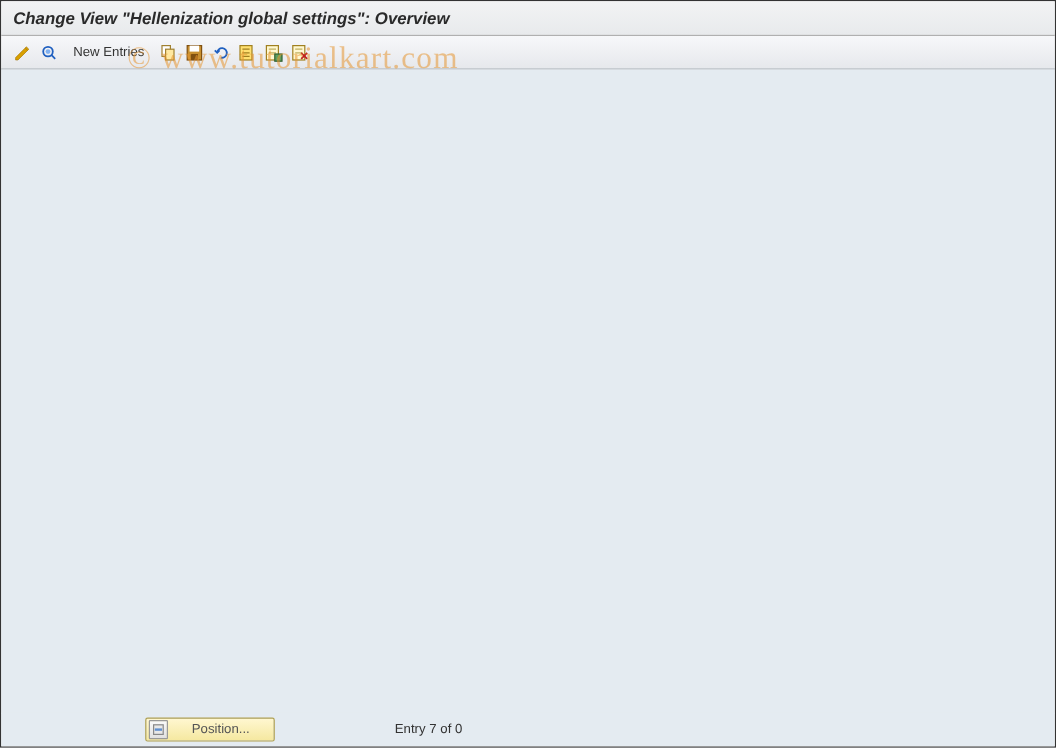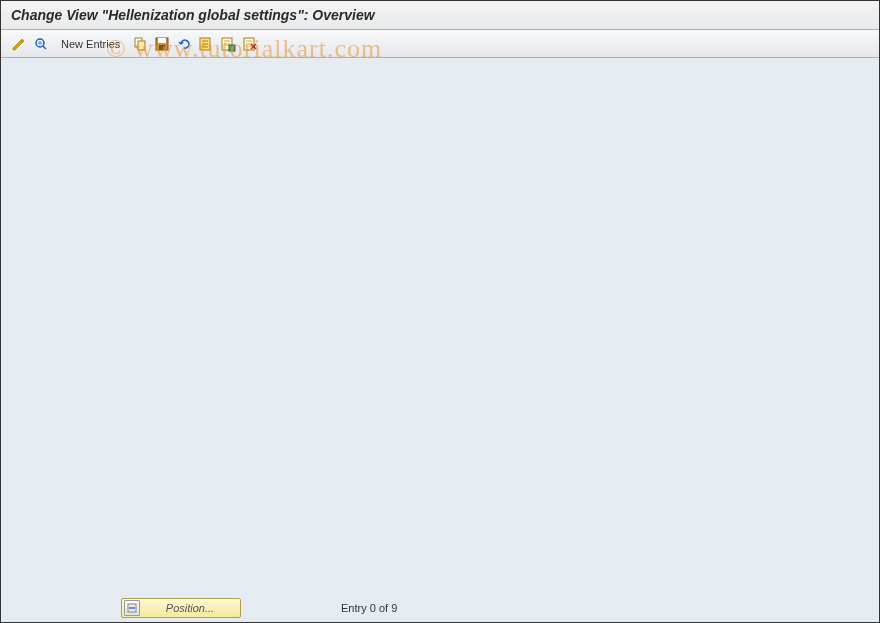--- a/index.html
+++ b/index.html
@@ -60,34 +60,33 @@
       left: 0;
       right: 0;
       height: 28px;
       background: #e4ebf1;
       display: flex;
       align-items: center;
       padding-left: 120px;
       gap: 100px;
     }
     .position-btn {
-      width: 120px;
+      width: 108px;
       height: 20px;
       background: linear-gradient(to bottom, #fff7d0 0%, #f5e8a0 100%);
       border: 1px solid #b0a050;
       border-radius: 2px;
       font-size: 11px;
       color: #555;
       display: flex;
       align-items: center;
       justify-content: center;
       cursor: pointer;
       position: relative;
       padding-left: 18px;
-      font-style: italic;
     }
     .position-btn .pos-icon {
       position: absolute;
       left: 2px;
       top: 1px;
       width: 16px;
       height: 16px;
       background: linear-gradient(to bottom, #fafafa, #e0e0e0);
       border: 1px solid #999;
       border-radius: 1px;
@@ -184,16 +183,16 @@
 <div class="footer-bar">
   <div class="position-btn">
     <span class="pos-icon">
       <svg width="10" height="10" viewBox="0 0 10 10">
           <rect x="1" y="1" width="8" height="8" fill="#e8e8e8" stroke="#888"></rect>
           <rect x="2" y="4" width="6" height="2" fill="#6090d0"></rect>
         </svg>
     </span>
     <span>Position...</span>
   </div>
-  <div class="entry-status">Entry 0 of 9</div>
+  <div class="entry-status">Entry 7 of 0</div>
 </div>
 
 <div class="watermark">© www.tutorialkart.com</div>
 
 </body></html>

